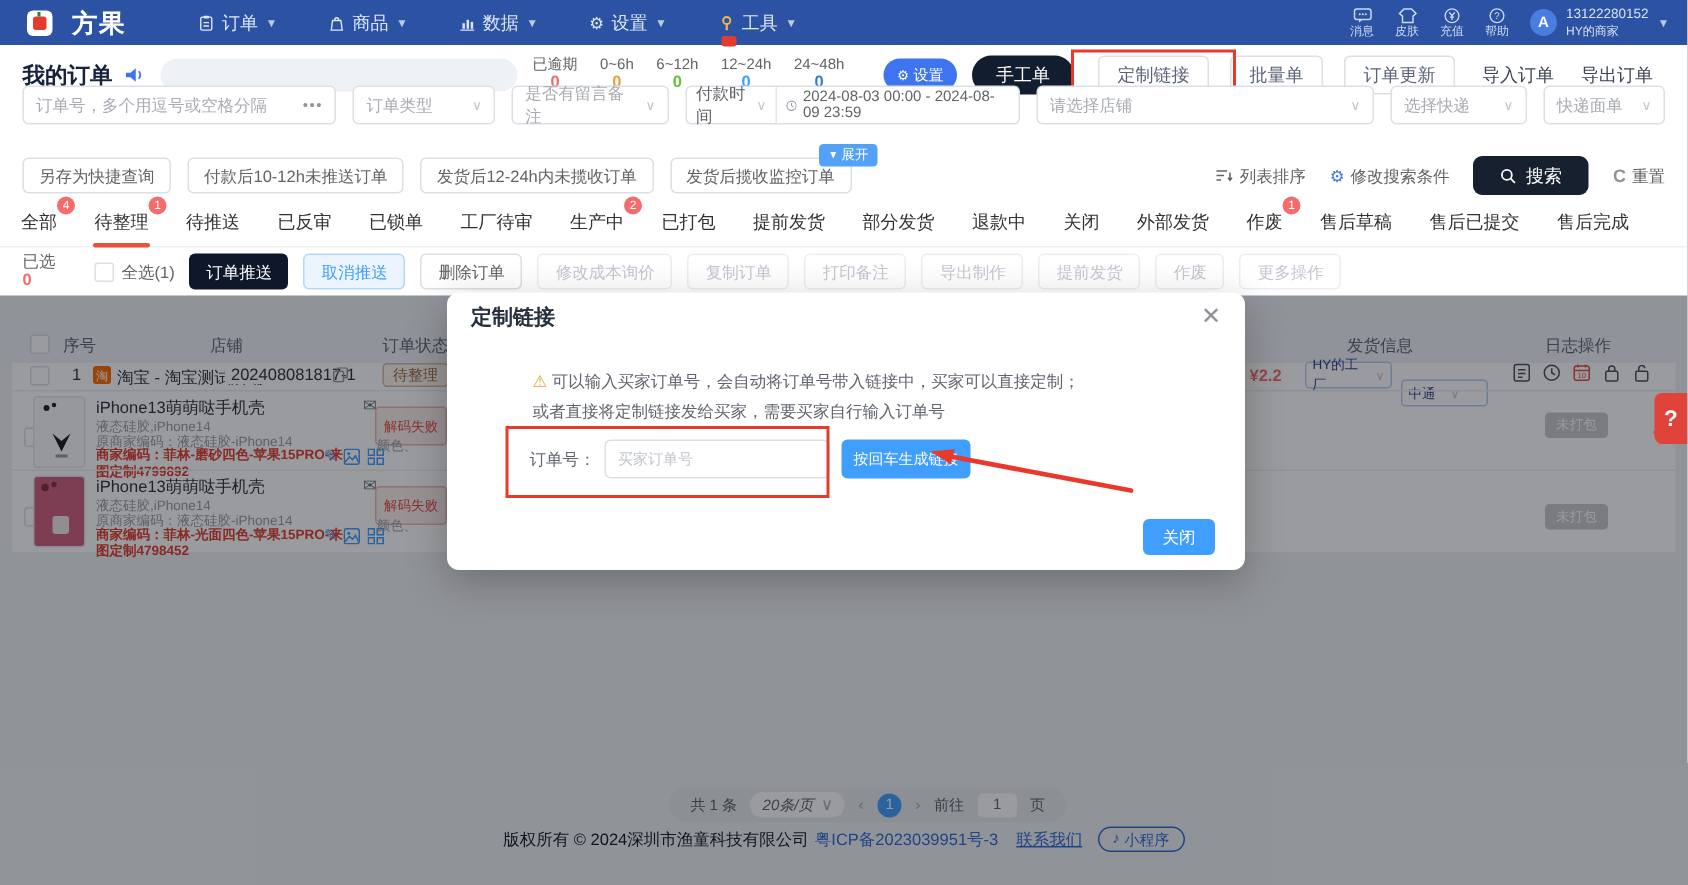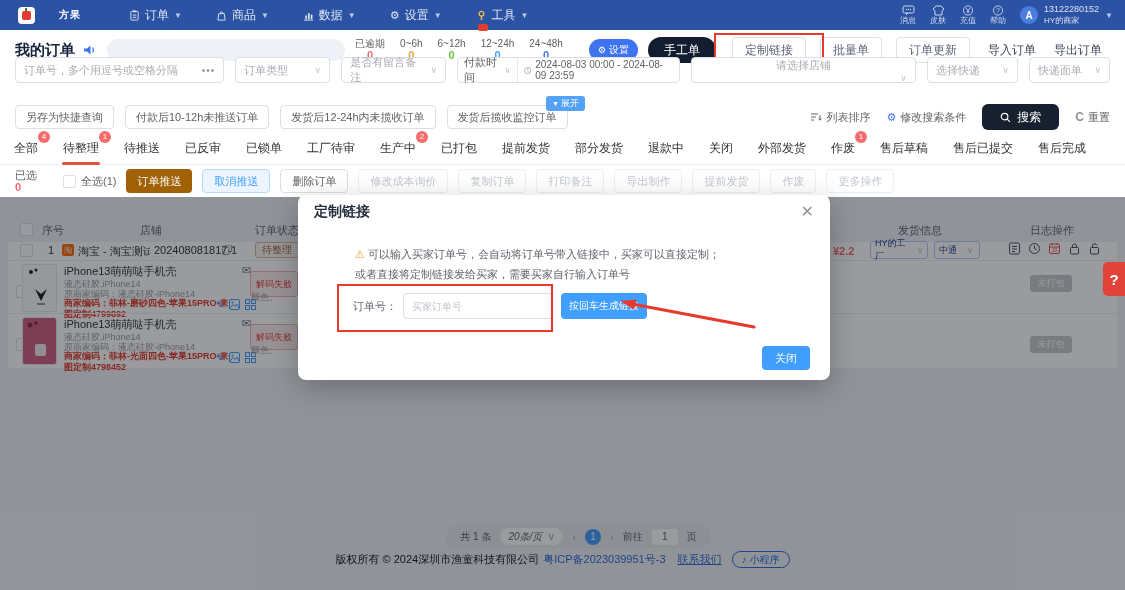--- a/index.html
+++ b/index.html
@@ -5,21 +5,21 @@
   * { margin:0; padding:0; box-sizing:border-box; }
   html,body { width:1125px; height:590px; }
   body { font-family:"Liberation Sans","DejaVu Sans",sans-serif; background:#f0f2f5; overflow:hidden; }
   #app { position:relative; width:1125px; height:590px; background:#f0f2f5; overflow:hidden; }
 
   
   .navbar { position:absolute; top:0; left:0; right:0; height:30px; background:#2b52a3; display:flex; align-items:center; padding:0 12px; z-index:5; }
   .logo-box { width:17px; height:17px; background:#fff; border-radius:4px; display:flex; align-items:center; justify-content:center; margin-left:6px; }
   .logo-fruit { width:9px; height:9px; background:#e23c2e; border-radius:2px; position:relative; }
   .logo-fruit:before { content:""; position:absolute; top:-3px; left:3px; width:2px; height:3px; background:#2e7d32; }
-  .brand { color:#fff; font-size:10px; font-weight:bold; margin-left:24px; letter-spacing:1px; }
+  .brand { color:#fff; font-size:17px; font-weight:bold; margin-left:13px; letter-spacing:1px; }
   .nav-menu { display:flex; margin-left:48px; gap:34px; }
   .nav-item { display:flex; align-items:center; gap:5px; color:#dfe7f7; font-size:12px; cursor:pointer; position:relative; }
   .nav-item svg { display:block; }
   .caret-w { font-size:8px; color:#bcc9e8; }
   .tool-badge { position:absolute; left:2px; bottom:-7px; width:10px; height:7px; background:#e23c2e; border-radius:2px; }
   .nav-right { margin-left:auto; display:flex; align-items:center; gap:14px; }
   .nav-ico { display:flex; flex-direction:column; align-items:center; color:#cdd9f2; font-size:8px; line-height:1.1; cursor:pointer; }
   .nav-ico svg { display:block; margin-bottom:1px; }
   .avatar { width:18px; height:18px; border-radius:50%; background:#4a7de0; color:#fff; font-size:10px; font-weight:bold; display:flex; align-items:center; justify-content:center; }
   .user-txt { color:#d8e2f6; font-size:8px; line-height:1.25; }
@@ -56,21 +56,21 @@
   .f-ctl { height:26px; border:1px solid #dcdfe6; border-radius:4px; background:#fff; display:flex; align-items:center; padding:0 8px; font-size:11px; color:#a8abb2; }
   .f-ctl .val { color:#606266; }
   .f-caret { margin-left:auto; color:#c0c4cc; font-size:9px; padding-left:6px; }
   .f-order { width:212px; }
   .f-more { margin-left:auto; color:#909399; letter-spacing:1px; font-size:10px; }
   .f-type { width:96px; }
   .f-msg { width:106px; }
   .f-date-group { width:226px; padding:0; }
   .f-date-label { display:flex; align-items:center; height:100%; padding:0 6px; border-right:1px solid #e4e7ed; color:#606266; }
   .f-date-val { display:flex; align-items:center; gap:4px; padding:0 6px; color:#606266; font-size:10px; }
-  .f-shop { width:228px;flex-direction:column; }
+  .f-shop { width:228px; }
   .f-exp { width:92px; }
   .f-waybill { width:82px; }
 
   
   .quick { position:absolute; top:72px; left:0; right:0; height:30px; display:flex; align-items:center; padding:0 15px; gap:11px; }
   .chip { height:24px; padding:0 10px; border:1px solid #dcdfe6; border-radius:4px; background:#fff; color:#606266; font-size:11px; display:inline-flex; align-items:center; cursor:pointer; }
   .q-right { margin-left:auto; display:flex; align-items:center; gap:16px; }
   .tool-link { display:flex; align-items:center; gap:4px; color:#606266; font-size:11px; cursor:pointer; }
   .btn-search { height:26px; padding:0 18px; background:#17202f; color:#fff; border-radius:6px; gap:6px; font-size:12px; }
   .reset-c { font-weight:bold; color:#909399; font-size:12px; }
@@ -83,21 +83,21 @@
   .tab-badge { position:absolute; top:-1px; right:-11px; min-width:12px; height:12px; padding:0 2px; background:#f56c6c; border-radius:7px; color:#fff; font-size:8px; display:flex; align-items:center; justify-content:center; }
 
   
   .actions { position:absolute; top:135px; left:0; right:0; height:32px; display:flex; align-items:center; padding:0 15px; }
   .sel-count { display:flex; flex-direction:column; line-height:1.1; font-size:11px; color:#606266; }
   .sel-count .n { color:#f56c6c; font-weight:bold; }
   .checkbox { width:13px; height:13px; border:1px solid #dcdfe6; border-radius:2px; background:#fff; }
   .cb-label { font-size:11px; color:#606266; margin-left:5px; }
   .all-wrap { display:flex; align-items:center; margin-left:26px; }
   .btn-sm { height:24px; padding:0 11px; border-radius:4px; font-size:11px; }
-  .btn-primary { background:#a16207; color:#fff; }
+  .btn-primary { background:#0f172a; color:#fff; }
   .btn-plain-blue { background:#ecf5ff; border:1px solid #b3d8ff; color:#409eff; }
   .btn-default { background:#fff; border:1px solid #dcdfe6; color:#606266; }
   .btn-disabled { background:#fff; border:1px solid #ebeef5; color:#c3c7cf; cursor:not-allowed; }
   .ml10 { margin-left:10px; }
 
   
   .table-card { position:absolute; top:218px; left:8px; width:1109px; height:150px; background:#fff; z-index:3; }
   .thead { position:absolute; top:0; left:0; right:0; height:24px; background:#eff1f6; font-size:11px; color:#5f6470; }
   .th { position:absolute; top:5px; }
   .order-row { position:absolute; top:24px; left:0; right:0; height:18px; font-size:11px; color:#303133; }
@@ -445,21 +445,21 @@
             <rect x="0.5" y="2.5" width="6.5" height="7" rx="1" fill="none" stroke="#909399"></rect>
             <path d="M3,2.5 v-1.5 a0.8,0.8 0 0 1 0.8,-0.8 h4.9 a0.8,0.8 0 0 1 0.8,0.8 v5 a0.8,0.8 0 0 1 -0.8,0.8 h-1.2" fill="none" stroke="#909399"></path>
           </svg>
       </span>
       <span class="status-badge" style="left:247px;">待整理</span>
       <span class="price" style="position:absolute;left:825px;top:3px;">¥2.2</span>
       <span class="mini-sel" style="left:862px;width:58px;">
           <span>HY的工厂</span>
           <span class="f-caret">∨</span>
         </span>
-      <span class="mini-sel" style="left:926px;width:46px;">
+      <span class="mini-sel" style="left:926px;width:58px;margin-top:12px;">
           <span>中通</span>
           <span class="f-caret">∨</span>
         </span>
       <span class="log-icons" style="left:1000px;">
         <svg width="13" height="13" viewBox="0 0 13 13">
             <rect x="1.5" y="1" width="10" height="11" rx="1.5" fill="none" stroke="#4a4f5a"></rect>
             <line x1="4" y1="4.5" x2="9" y2="4.5" stroke="#4a4f5a"></line>
             <line x1="4" y1="7" x2="9" y2="7" stroke="#4a4f5a"></line>
             <line x1="4" y1="9.5" x2="7" y2="9.5" stroke="#4a4f5a"></line>
           </svg>

